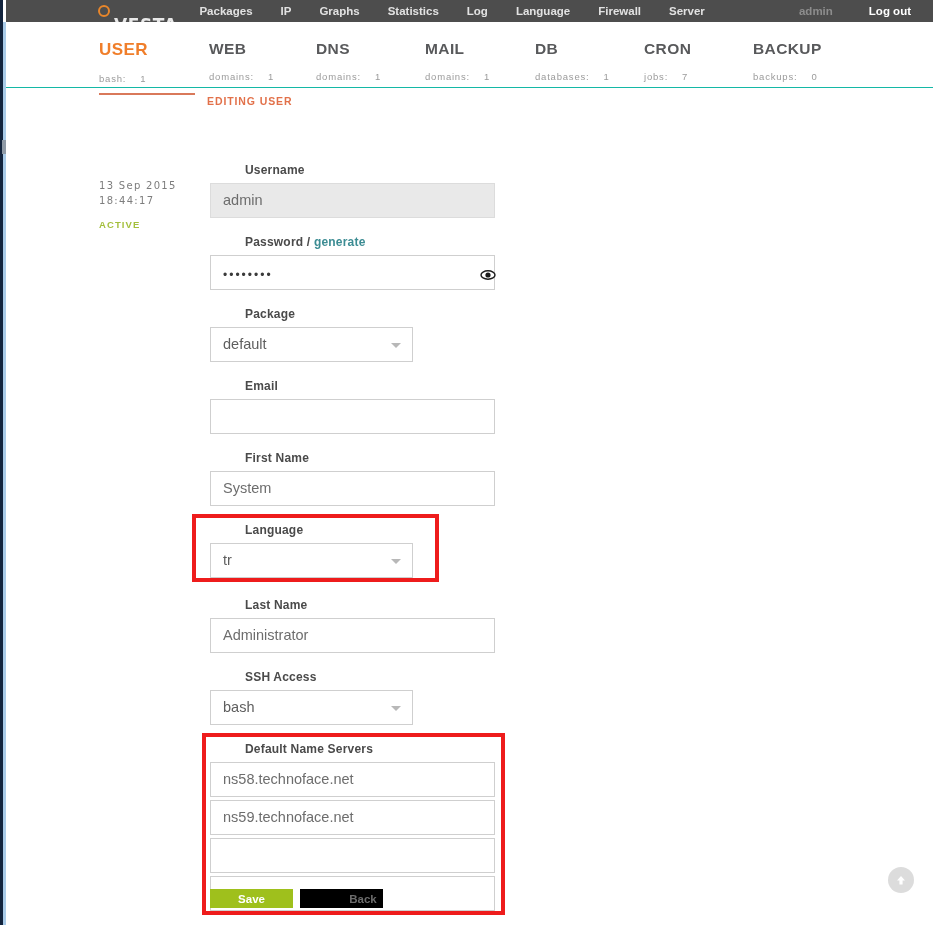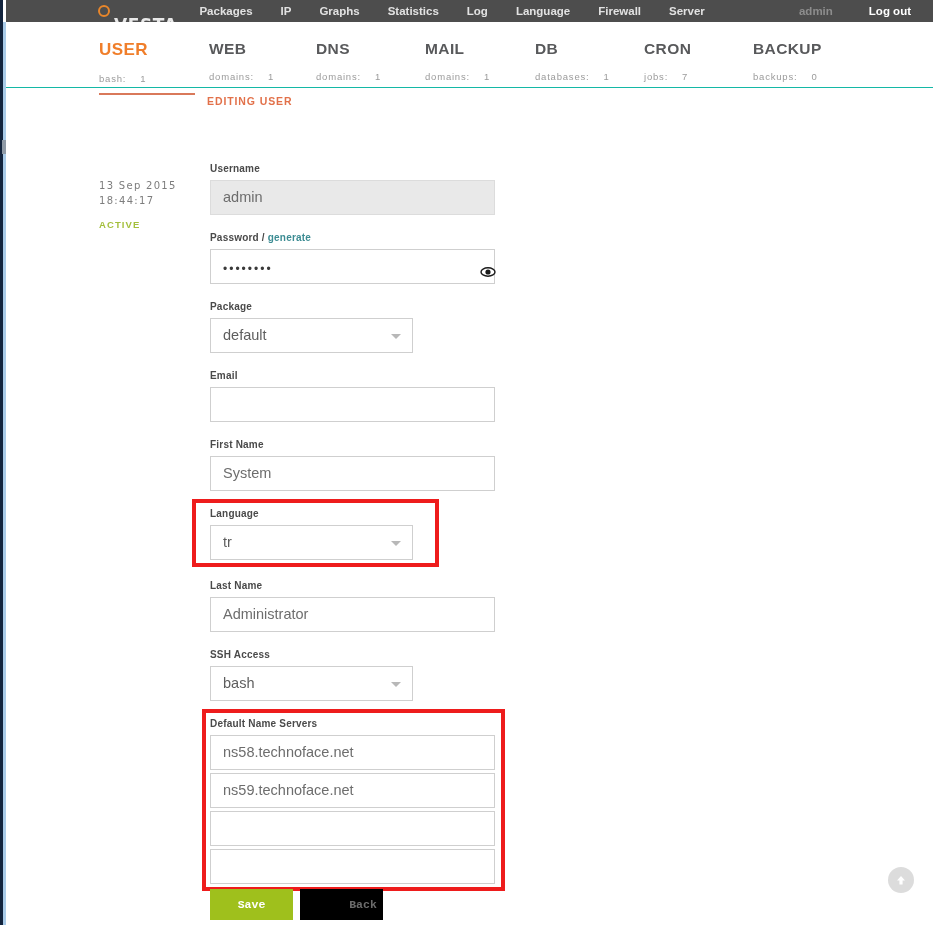--- a/index.html
+++ b/index.html
@@ -175,25 +175,26 @@
   }
 
   
   .form {
     position: absolute;
     left: 210px; top: 163px;
     width: 300px;
   }
   .field { margin-bottom: 17px; position: relative; }
   .field-label {
-    font-size: 10px;
+    font-size: 12px;
     font-weight: bold;
     color: #4a4a4a;
     margin-bottom: 6px;
     letter-spacing: 0.2px;
+    margin-left: 35px;
   }
   .field-label .gen-link {
     color: #3c8c93;
     font-weight: bold;
     cursor: pointer;
   }
   .field-label .sep { color: #4a4a4a; font-weight: bold; }
 
   .input {
     width: 285px;
@@ -267,27 +268,27 @@
   .ns-list .input { margin-bottom: 3px; }
 
   
   .actions {
     position: absolute;
     left: 210px; top: 889px;
     display: flex;
     gap: 7px;
   }
   .btn {
-    height: 31px;
+    height: 19px;
     min-width: 83px;
     border: none;
     font-size: 11.5px;
     font-weight: bold;
     cursor: pointer;
-    font-family: Liberation Mono, monospace;
+    font-family: Liberation Sans, sans-serif;
   }
   .btn-save { background: #9fc01c; color: #ffffff; }
   .btn-back { background: #000000; color: #6c6c6c; padding-left: 43px; }
 
   
   .scroll-top {
     position: absolute;
     right: 19px; bottom: 32px;
     width: 26px; height: 26px;
     border-radius: 50%;

